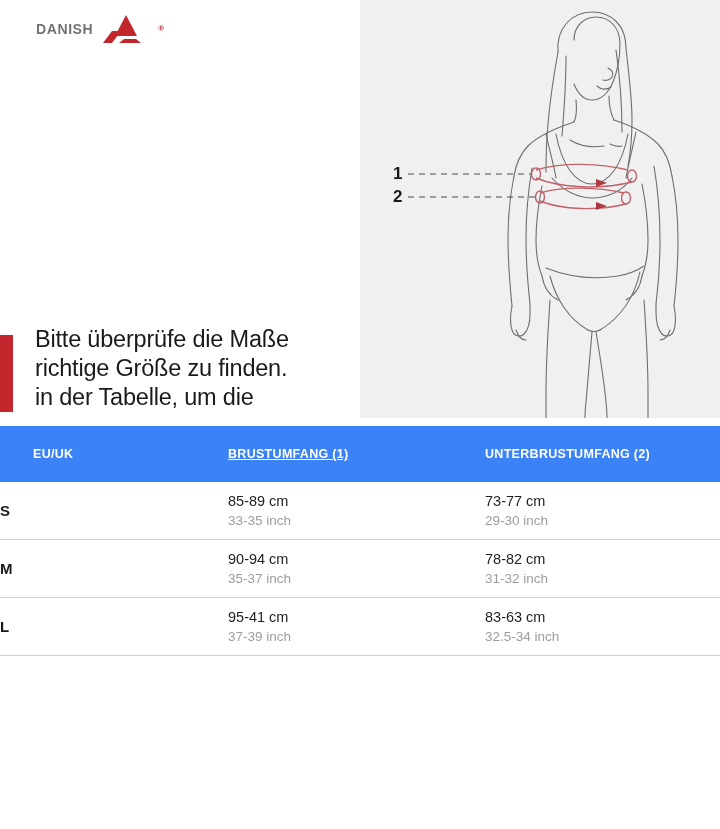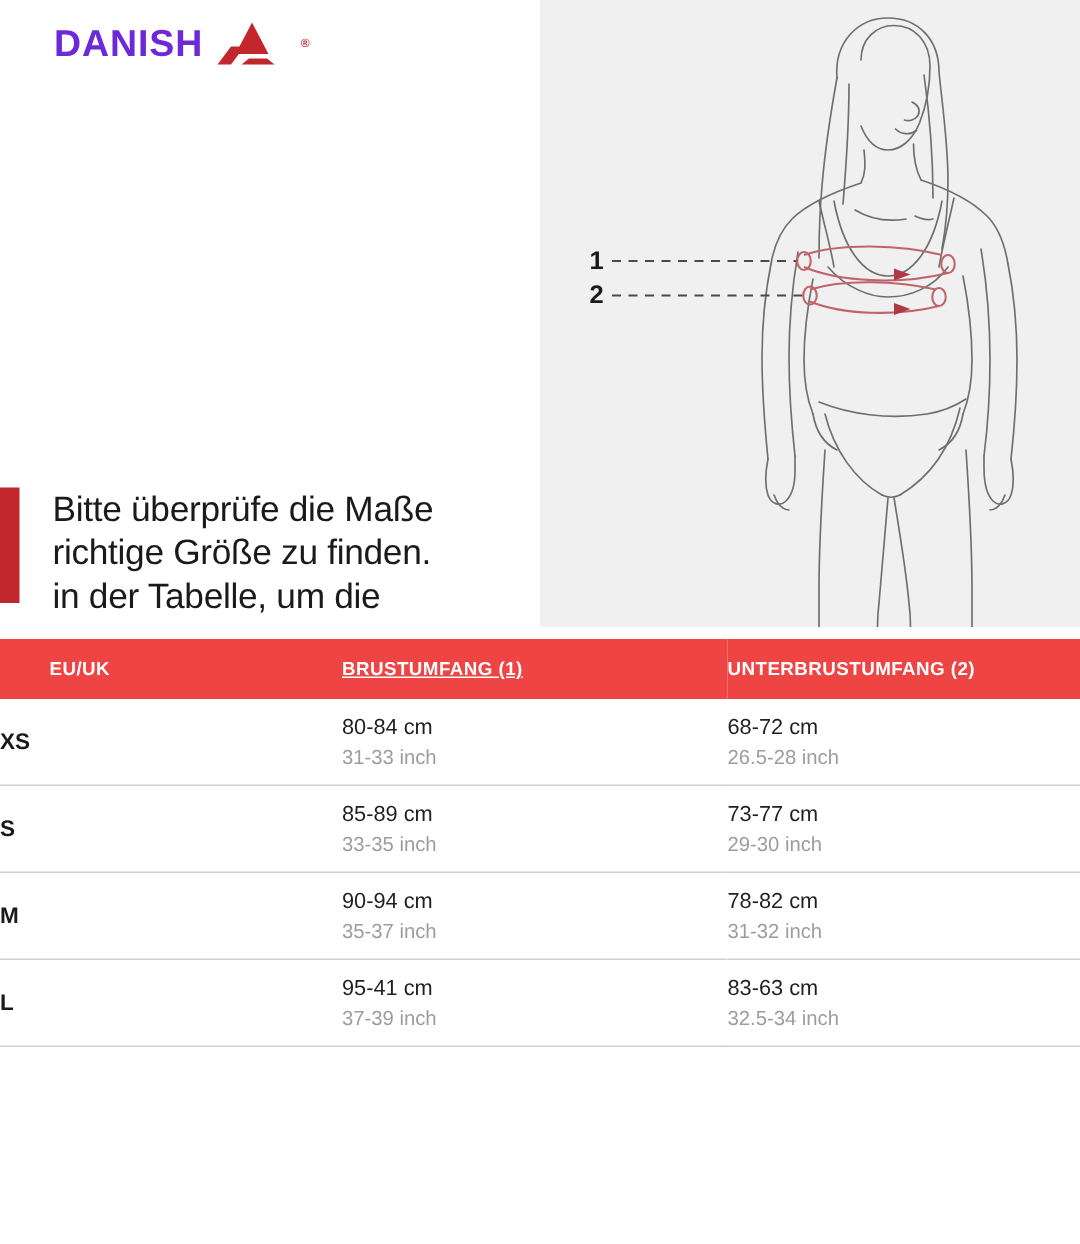--- a/index.html
+++ b/index.html
@@ -28,23 +28,23 @@
     position: absolute;
     left: 36px;
     top: 12px;
     display: flex;
     align-items: center;
     height: 34px;
   }
   .logo-word {
     font-family: "Liberation Sans", sans-serif;
     font-weight: bold;
-    font-size: 25px;
+    font-size: 14px;
     letter-spacing: 0.6px;
-    color: #6d28d9;
+    color: #737373;
     line-height: 1;
   }
   .logo-mark {
     width: 46px;
     height: 30px;
     margin: 0 9px;
     display: block;
   }
   .logo-reg {
     font-size: 8px;
@@ -82,21 +82,21 @@
   }
   .marker-1 { left: 33px; top: 165px; }
   .marker-2 { left: 33px; top: 188px; }
 
   
   .headline-wrap {
     position: absolute;
     left: 0;
     top: 325px;
     display: flex;
-    align-items: flex-start;
+    align-items: flex-end;
   }
   .headline-bar {
     width: 13px;
     height: 77px;
     background: #C1272D;
     flex: none;
   }
   .headline-text {
     margin-left: 22px;
     font-family: "Liberation Sans", sans-serif;
@@ -110,28 +110,28 @@
   
   .size-table {
     position: absolute;
     left: 0;
     top: 426px;
     width: 720px;
     border-collapse: collapse;
     table-layout: fixed;
   }
   .size-table thead th {
-    background: #ef4444;
+    background: #3b82f6;
     color: #ffffff;
     font-family: "Liberation Sans", sans-serif;
     font-weight: bold;
     font-size: 12.5px;
     letter-spacing: 0.3px;
     text-align: left;
-    height: 40px;
+    height: 56px;
     padding: 0;
     vertical-align: middle;
   }
   .col-size   { width: 228px; }
   .col-chest  { width: 257px; }
   .col-under  { width: 235px; }
 
   .size-table thead th.h-size  { padding-left: 33px; }
   .size-table thead th.h-chest { padding-left: 0px; text-decoration: underline; }
   .size-table thead th.h-under { padding-left: 0px; }
@@ -286,31 +286,20 @@
   </colgroup>
   <thead>
     <tr>
       <th class="h-size">EU/UK</th>
       <th class="h-chest">BRUSTUMFANG (1)</th>
       <th class="h-under">UNTERBRUSTUMFANG (2)</th>
     </tr>
   </thead>
   <tbody>
     <tr>
-      <td class="cell-size">XS</td>
-      <td class="cell-meas">
-        <span class="meas-cm">80-84 cm</span>
-        <span class="meas-in">31-33 inch</span>
-      </td>
-      <td class="cell-meas">
-        <span class="meas-cm">68-72 cm</span>
-        <span class="meas-in">26.5-28 inch</span>
-      </td>
-    </tr>
-    <tr>
       <td class="cell-size">S</td>
       <td class="cell-meas">
         <span class="meas-cm">85-89 cm</span>
         <span class="meas-in">33-35 inch</span>
       </td>
       <td class="cell-meas">
         <span class="meas-cm">73-77 cm</span>
         <span class="meas-in">29-30 inch</span>
       </td>
     </tr>

